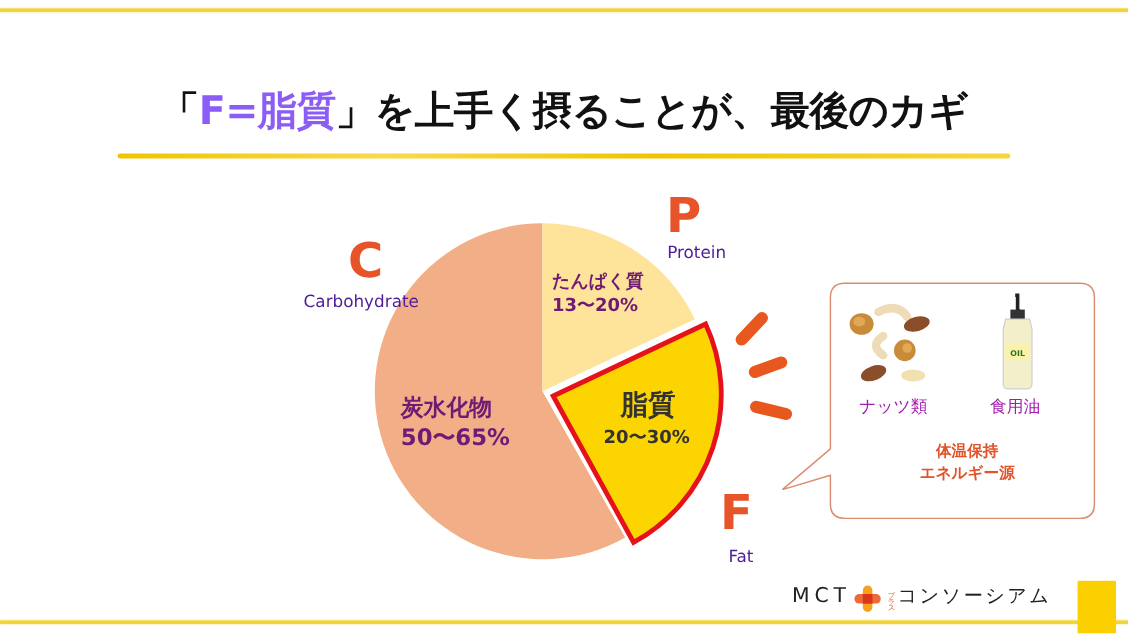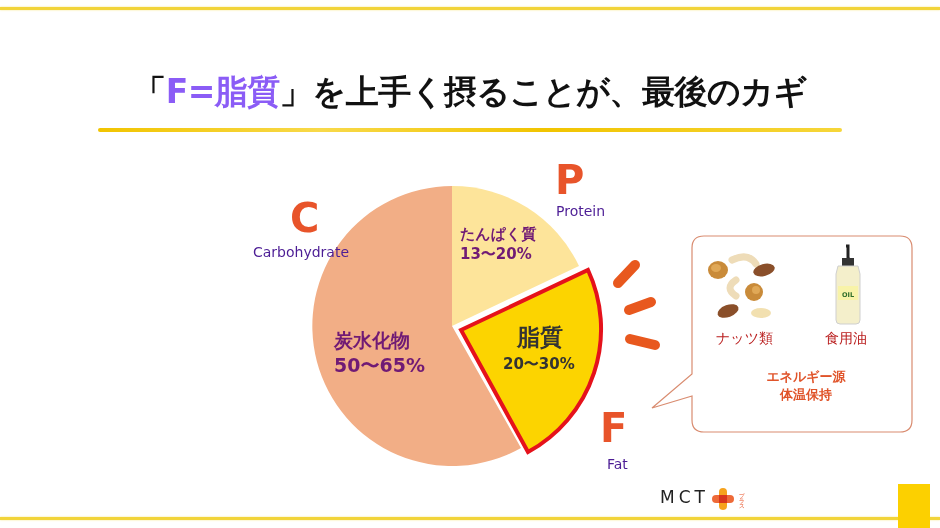--- a/index.html
+++ b/index.html
@@ -25,21 +25,21 @@
   .big-letter { position: absolute; font-family: "DejaVu Sans", sans-serif; font-weight: bold; color: #e8542a; font-size: 40px; line-height: 1; }
   .sub-letter { position: absolute; font-family: "DejaVu Sans", sans-serif; color: #4c1d95; font-size: 14px; }
   .letter-c { left: 290px; top: 198px; }
   .sub-c { left: 213px; top: 244px; margin-left: 40px; }
   .letter-p { left: 555px; top: 160px; }
   .sub-p { left: 556px; top: 203px; }
   .letter-f { left: 600px; top: 408px; }
   .sub-f { left: 607px; top: 456px; }
 
   .bubble { position: absolute; left: 0; top: 0; }
-  .nut-label, .oil-label { position: absolute; font-size: 14px; color: #b91c1c; }
+  .nut-label, .oil-label { position: absolute; font-size: 14px; color: #a21caf; }
   .nut-label { left: 716px; top: 330px; }
   .oil-label { left: 825px; top: 330px; }
   .benefits { position: absolute; left: 716px; top: 368px; width: 180px; text-align: center; font-weight: bold; font-size: 13px; line-height: 18px; color: #e0542a; }
 
   .logo { position: absolute; left: 660px; top: 487px; height: 26px; display: flex; align-items: flex-start; }
   .logo-mct { font-family: "DejaVu Sans", sans-serif; font-size: 17px; letter-spacing: 4px; color: #222222; }
   .logo-plus { width: 24px; height: 24px; margin: 0 4px 0 2px; }
   .logo-plus-kana { font-size: 6px; color: #e8542a; writing-mode: vertical-rl; line-height: 1; margin-right: 3px; }
   .logo-name { font-size: 16px; letter-spacing: 2px; color: #222222; }
 </style>
@@ -104,28 +104,29 @@
     <rect x="842" y="258" width="12" height="8" fill="#333"></rect>
     <path d="M838,266 L858,266 L860,274 L860,320 Q860,324 856,324 L840,324 Q836,324 836,320 L836,274 Z" fill="#f4efcb" stroke="#cfcfcf" stroke-width="1"></path>
     <rect x="838" y="286" width="20" height="14" fill="#f8f3a8"></rect>
     <text x="848" y="297" font-size="6.5" font-weight="bold" text-anchor="middle" fill="#2f6e2a" font-family="DejaVu Sans, sans-serif">OIL</text>
   </g>
 </svg>
 
 <div class="nut-label">ナッツ類</div>
 <div class="oil-label">食用油</div>
 <div class="benefits">
+  <div>体温保持</div>
   <div>エネルギー源</div>
-  <div>体温保持</div>
 </div>
 
 <div class="logo">
   <span class="logo-mct">MCT</span>
   <svg class="logo-plus" viewBox="0 0 24 24">
     <rect x="8" y="1" width="8" height="22" rx="4" fill="#f6a21c"></rect>
     <rect x="1" y="8" width="22" height="8" rx="4" fill="#ec5a22" opacity="0.9"></rect>
     <rect x="8" y="8" width="8" height="8" fill="#d9361c"></rect>
   </svg>
   <span class="logo-plus-kana">プラス</span>
+  <span class="logo-name">コンソーシアム</span>
 </div>
 
 <div class="bottom-line"></div>
 <div class="corner-block"></div>
 
 </body></html>

